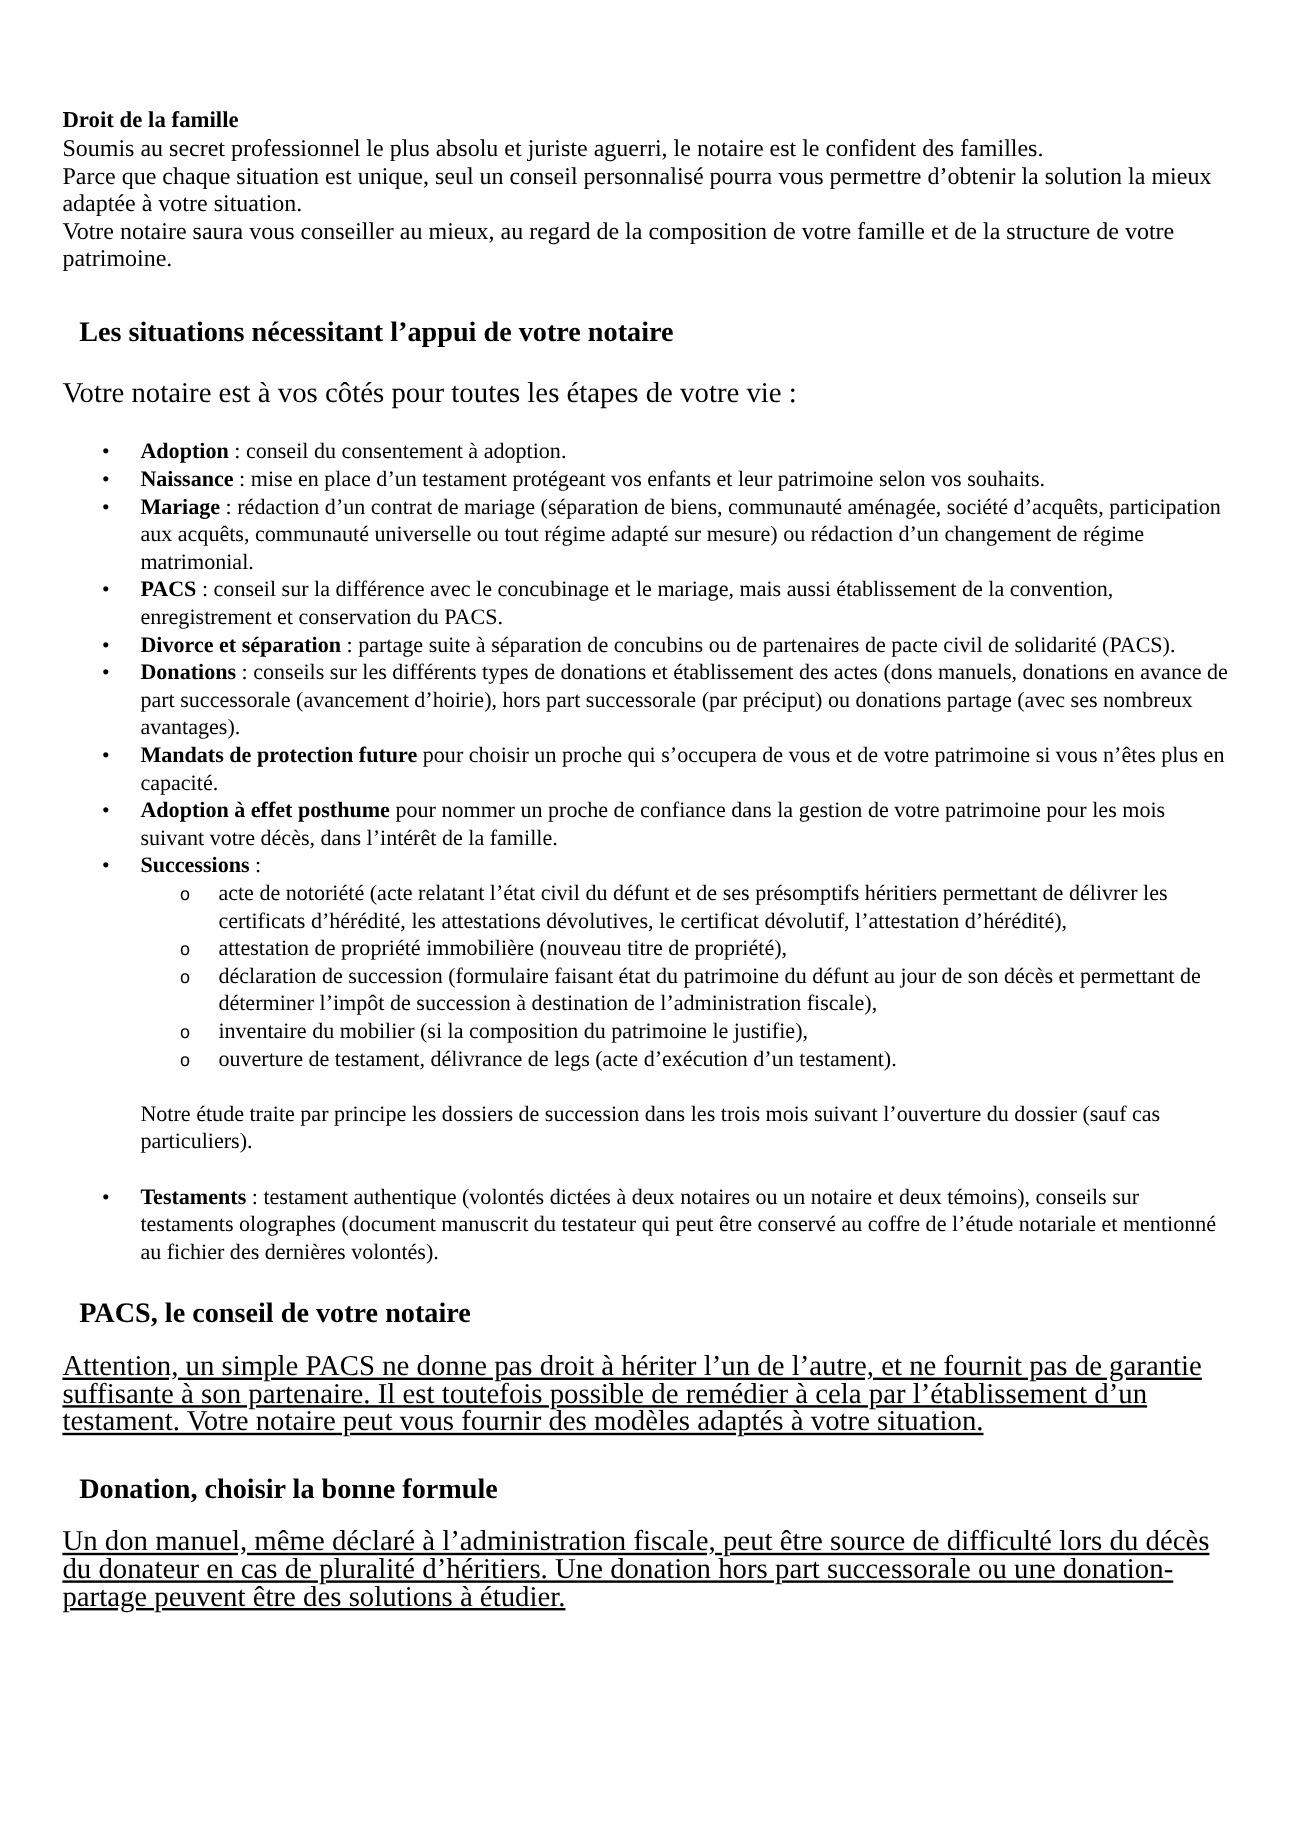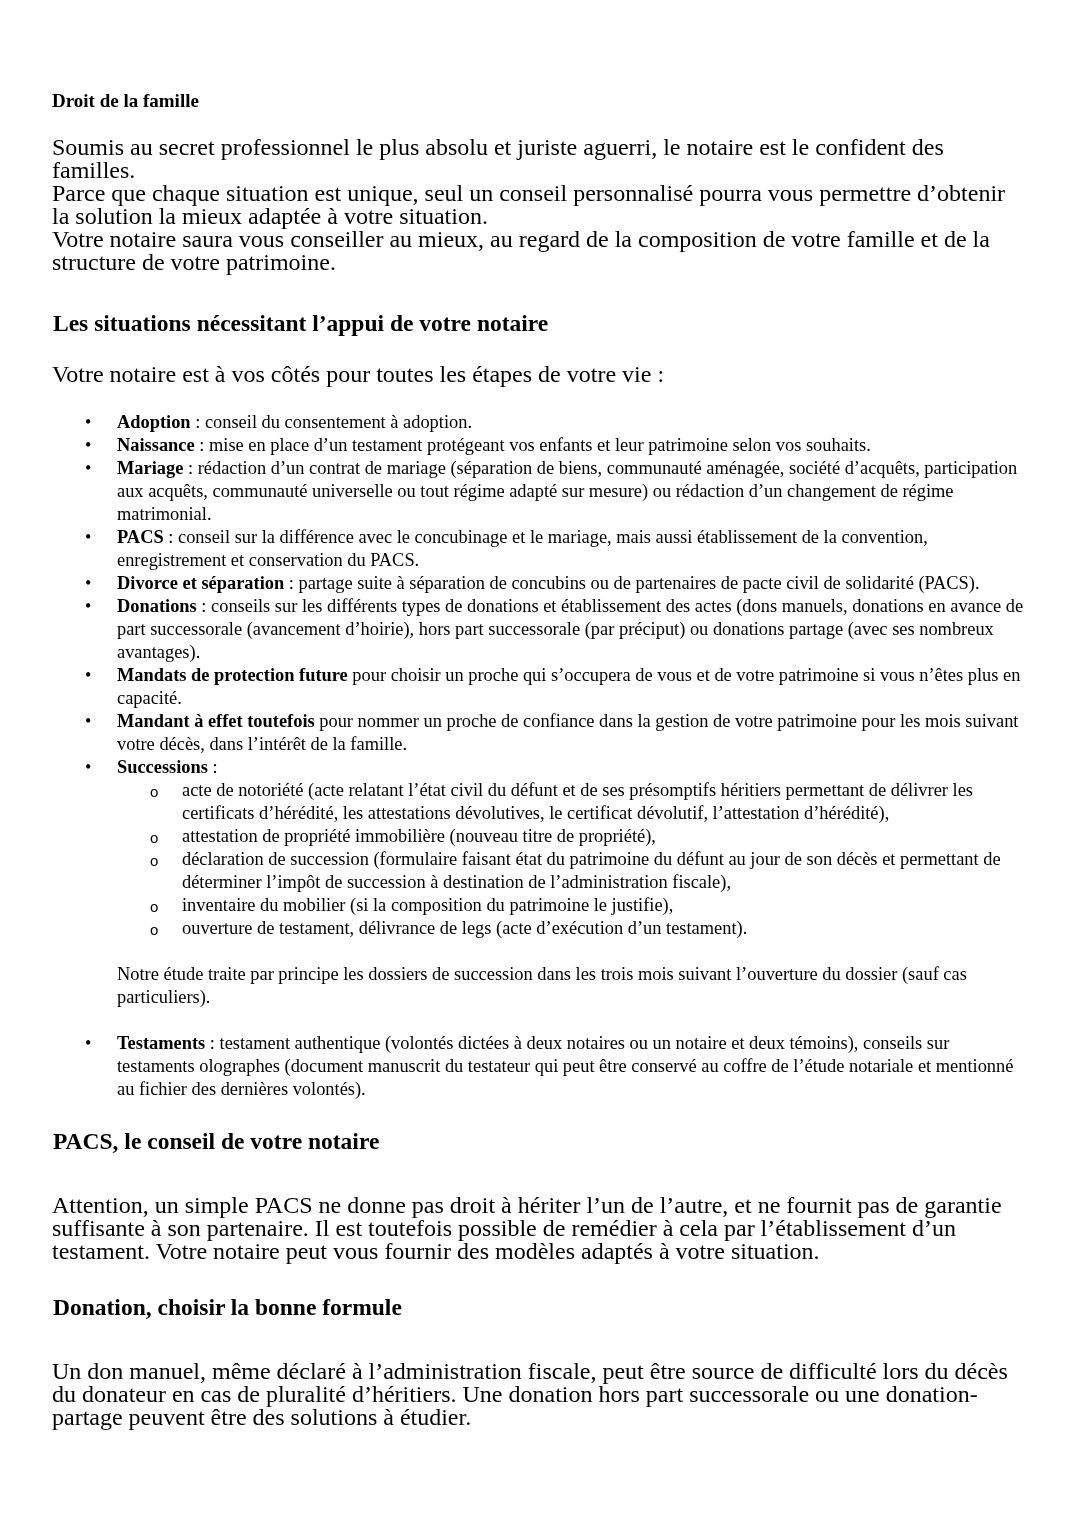--- a/index.html
+++ b/index.html
@@ -27,41 +27,40 @@
       padding-top: 89px;
       line-height: 24px;
     }
     h1 {
       font-size: 32px;
       font-weight: bold;
       margin: 21px 0 0 0;
       line-height: 40px;
     }
     .intro {
-      margin-top: 23px;
-      font-size: 24px;
+      font-size: 20px;
       line-height: 23px;
     }
     .intro p { margin: 0; }
     h2 {
       font-size: 23.5px;
       font-weight: bold;
-      margin: 1px;
+      margin: 14px;
       line-height: 30px;
     }
     h2.sec1 { margin-top: 34px; }
     h2.sec2 { margin-top: 25px; }
     h2.sec3 { margin-top: 29px; }
     .para {
       font-size: 24px;
       line-height: 23px;
       margin: 0;
     }
     .lead { margin-top: 25px; }
-    .sec-body { margin-top: 38px; }
+    .sec-body { margin-top: 18px; text-decoration: underline; }
     ul.main {
       list-style: none;
       margin: 25px 0 0 0;
       padding: 0 0 0 65px;
       font-size: 18.4px;
       line-height: 23px;
     }
     ul.main > li {
       position: relative;
       margin: 0;
@@ -134,21 +133,21 @@
     <li>
       <span class="bullet">•</span>
       <b>Donations</b><span> : conseils sur les différents types de donations et établissement des actes (dons manuels, donations en avance de part successorale (avancement d’hoirie), hors part successorale (par préciput) ou donations partage (avec ses nombreux avantages).</span>
     </li>
     <li>
       <span class="bullet">•</span>
       <b>Mandats de protection future</b><span> pour choisir un proche qui s’occupera de vous et de votre patrimoine si vous n’êtes plus en capacité.</span>
     </li>
     <li>
       <span class="bullet">•</span>
-      <b>Mandant à effet toutefois</b><span> pour nommer un proche de confiance dans la gestion de votre patrimoine pour les mois suivant votre décès, dans l’intérêt de la famille.</span>
+      <b>Adoption à effet posthume</b><span> pour nommer un proche de confiance dans la gestion de votre patrimoine pour les mois suivant votre décès, dans l’intérêt de la famille.</span>
     </li>
     <li>
       <span class="bullet">•</span>
       <b>Successions</b><span> :</span>
       <ul class="sub">
         <li>
           <span class="bullet">o</span>
           <span>acte de notoriété (acte relatant l’état civil du défunt et de ses présomptifs héritiers permettant de délivrer les certificats d’hérédité, les attestations dévolutives, le certificat dévolutif, l’attestation d’hérédité),</span>
         </li>
         <li>

